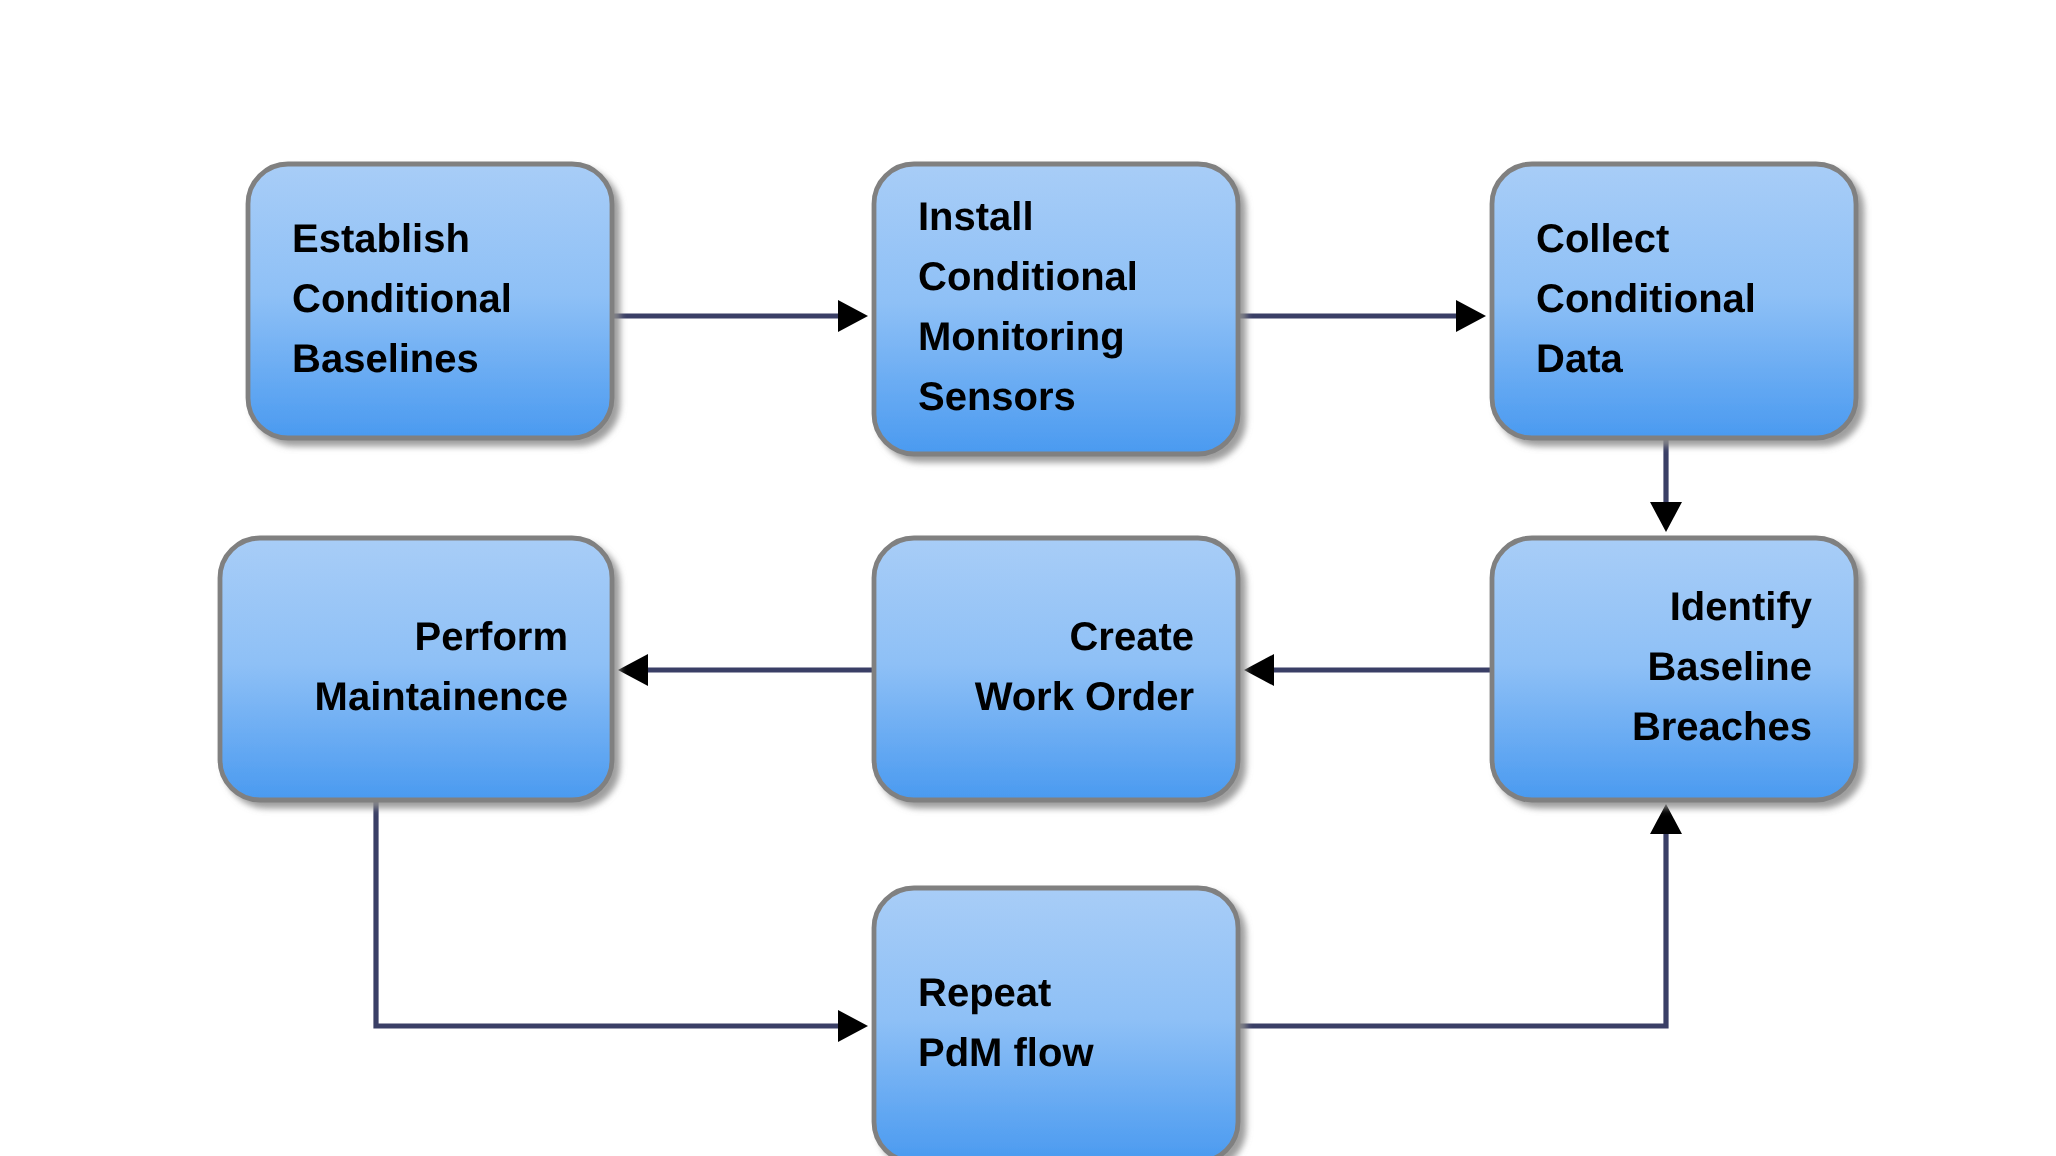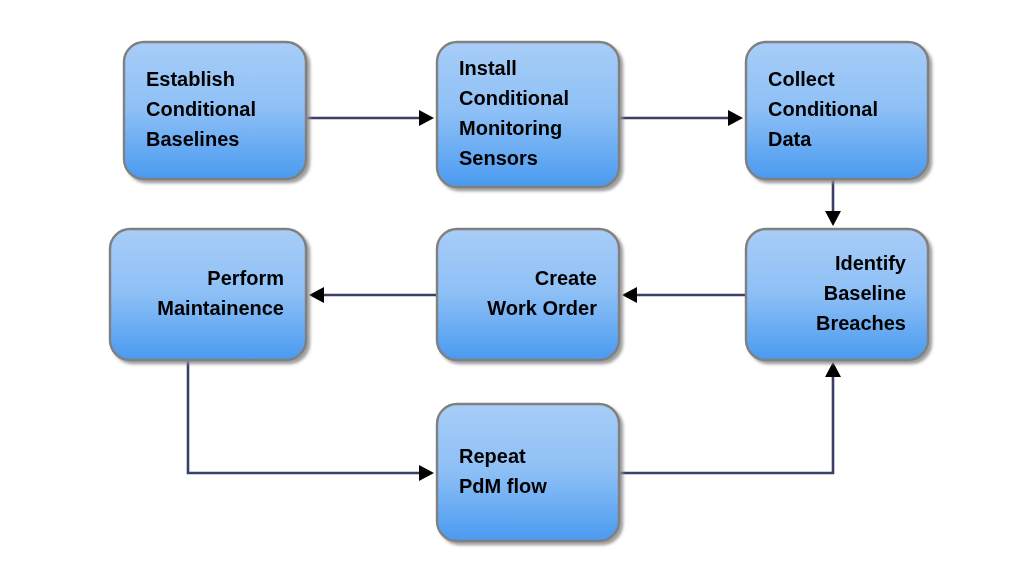--- a/index.html
+++ b/index.html
@@ -11,20 +11,21 @@
     width: 1028px;
     height: 578px;
     overflow: hidden;
     font-family: "Liberation Sans", sans-serif;
   }
   #diagram-root {
     position: relative;
     width: 1028px;
     height: 494px;
     background: #ffffff;
+    margin-top: 40px;
   }
   #flow-svg {
     position: absolute;
     top: 0;
     left: 0;
     width: 1028px;
     height: 578px;
     display: block;
   }
   .node-label {

